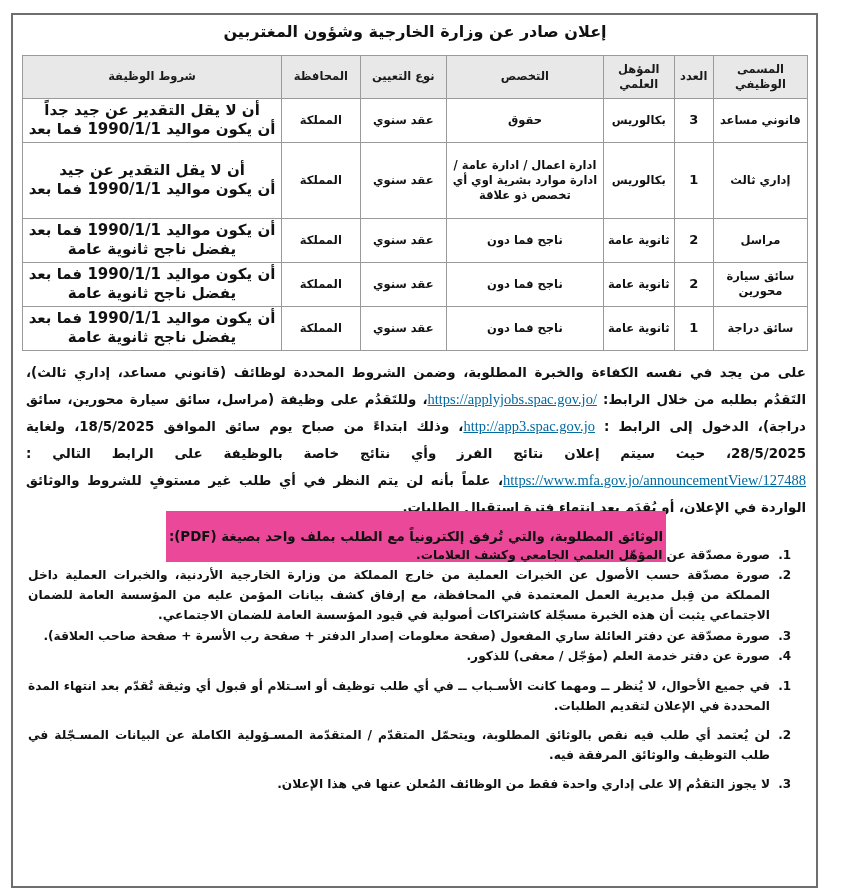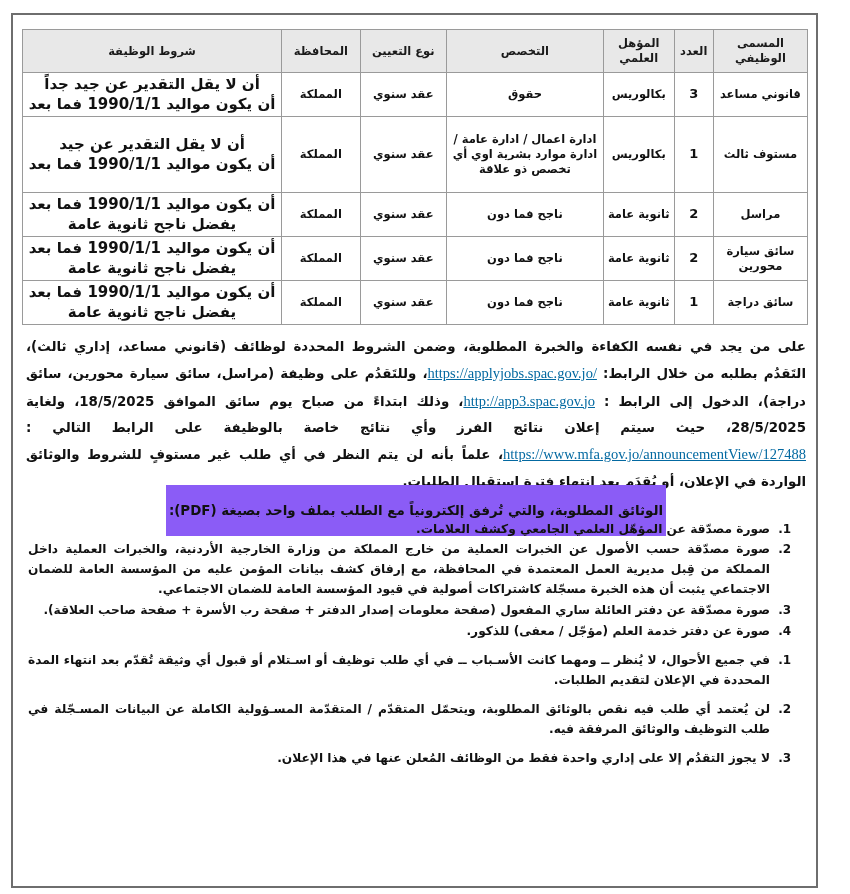--- a/index.html
+++ b/index.html
@@ -122,21 +122,21 @@
   .body-para .dt { font-family: "DejaVu Sans", sans-serif; }
 
   
   .section-heading {
     margin: 8px 4px 2px 6px;
     font-size: 13.4px;
     font-weight: bold;
     text-align: center;
   }
   .section-heading .hl {
-    background: #8b5cf6;
+    background: #ec4899;
     padding: 18px 3px;
   }
   .section-heading.notes-heading {
     text-align: right;
     padding-right: 4px;
   }
 
   
   ol.doc-list,
   ol.notes-list {
@@ -164,20 +164,21 @@
 </style>
 </head>
 <body>
 
 <div class="page">
   <div class="page-frame"></div>
 
   <div class="content">
 
     <div class="announce-header">
+      <div class="line1">إعلان صادر عن وزارة الخارجية وشؤون المغتربين</div>
     </div>
 
     <div class="jobs-table-wrap">
       <table class="jobs">
         <colgroup>
           <col class="col-title">
             <col class="col-count">
             <col class="col-qual">
           <col class="col-spec">
             <col class="col-appt">
@@ -202,21 +203,21 @@
             <td>بكالوريس</td>
             <td>حقوق</td>
             <td>عقد سنوي</td>
             <td>المملكة</td>
             <td class="cond">
               <span class="cl">أن لا يقل التقدير عن جيد جداً</span>
               <span class="cl">أن يكون مواليد 1990/1/1 فما بعد</span>
             </td>
           </tr>
           <tr style="height:76px">
-            <td>مستوف ثالث</td>
+            <td>إداري ثالث</td>
             <td class="count">1</td>
             <td>بكالوريس</td>
             <td>ادارة اعمال / ادارة عامة / ادارة موارد بشرية اوي أي تخصص ذو علاقة</td>
             <td>عقد سنوي</td>
             <td>المملكة</td>
             <td class="cond">
               <span class="cl">أن لا يقل التقدير عن جيد</span>
               <span class="cl">أن يكون مواليد 1990/1/1 فما بعد</span>
             </td>
           </tr>

